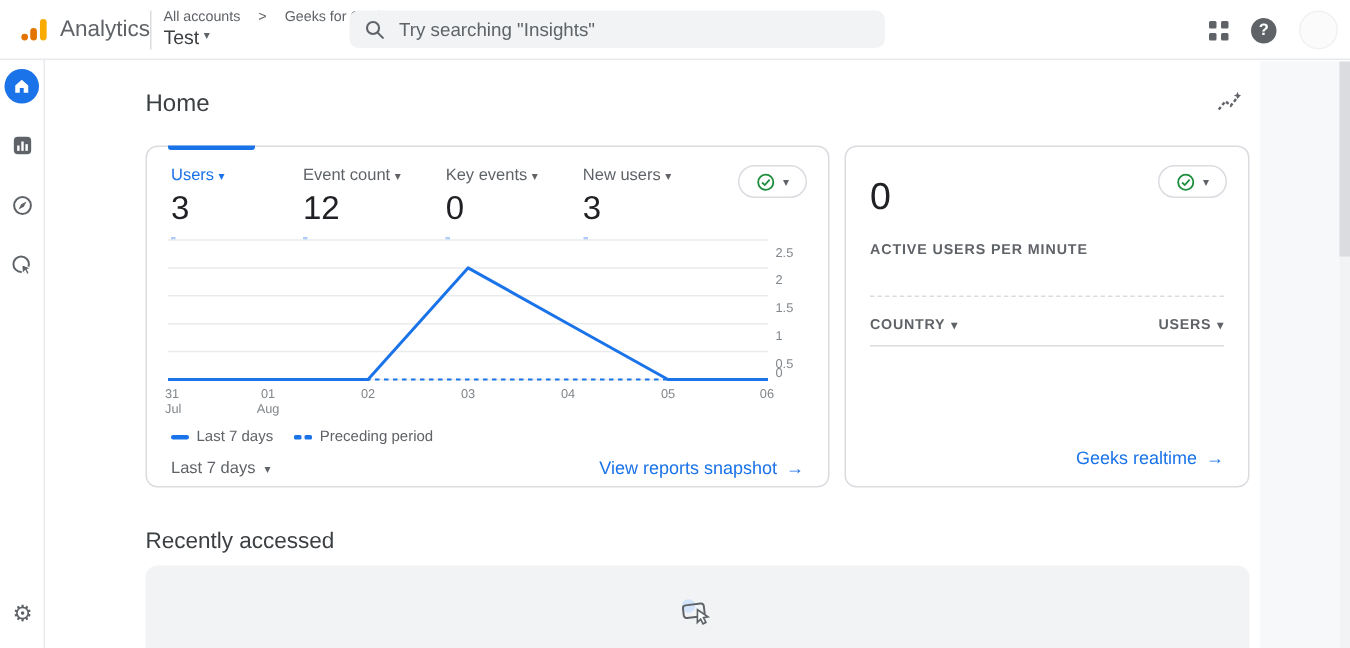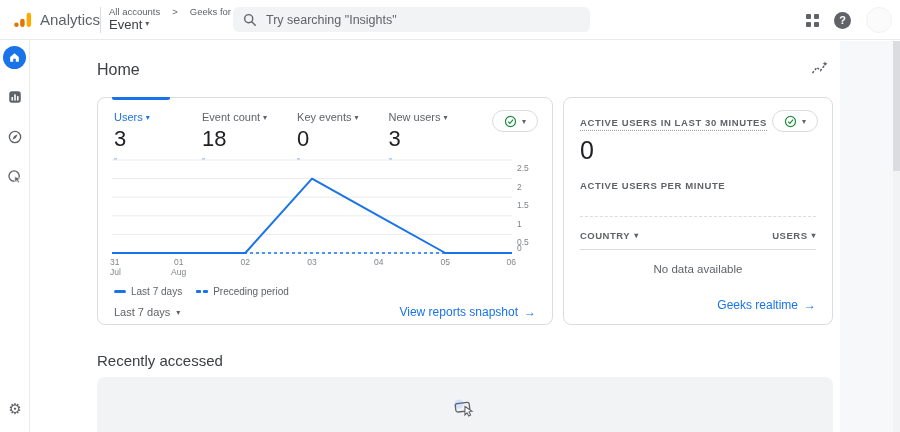--- a/index.html
+++ b/index.html
@@ -111,21 +111,21 @@
       <span class="logo-name">Analytics</span>
     </div>
     <div class="hdr-divider"></div>
     <div class="crumb-block">
       <div class="crumb-top">
         <span>All accounts</span>
         <span>&gt;</span>
         <span>Geeks for Geeks</span>
       </div>
       <div class="crumb-prop">
-        <span>Event</span>
+        <span>Test</span>
         <span class="caret">▾</span>
       </div>
     </div>
     <div class="search">
       <svg width="14" height="14" viewBox="0 0 16 16">
         <circle cx="6.5" cy="6.5" r="4.6" fill="none" stroke="#5f6368" stroke-width="1.6"></circle>
         <line x1="10" y1="10" x2="14" y2="14" stroke="#5f6368" stroke-width="1.6" stroke-linecap="round"></line>
       </svg>
       <span class="search-ph">Try searching "Insights"</span>
     </div>
@@ -189,21 +189,21 @@
           <span class="caret">▾</span>
         </div>
         <div class="metric-value">3</div>
         <div class="metric-spark"></div>
       </div>
       <div class="metric">
         <div class="metric-label">
           <span>Event count</span>
           <span class="caret">▾</span>
         </div>
-        <div class="metric-value">18</div>
+        <div class="metric-value">12</div>
         <div class="metric-spark"></div>
       </div>
       <div class="metric">
         <div class="metric-label">
           <span>Key events</span>
           <span class="caret">▾</span>
         </div>
         <div class="metric-value">0</div>
         <div class="metric-spark"></div>
       </div>
@@ -272,42 +272,40 @@
       </div>
       <div class="blue-link">
         <span>View reports snapshot</span>
         <span>→</span>
       </div>
     </div>
   </div>
 
   <div class="card card-realtime">
     <div class="rt-inner">
-      <span class="rt-title">ACTIVE USERS IN LAST 30 MINUTES</span>
       <div class="quality-pill">
         <svg width="13" height="13" viewBox="0 0 16 16">
           <circle cx="8" cy="8" r="6.2" fill="none" stroke="#1e8e3e" stroke-width="1.5"></circle>
           <path d="M5 8.2 L7.2 10.3 L11.2 5.8" fill="none" stroke="#1e8e3e" stroke-width="1.5"></path>
         </svg>
         <span class="caret">▾</span>
       </div>
       <div class="rt-value">0</div>
       <div class="rt-sub">ACTIVE USERS PER MINUTE</div>
       <div class="rt-minichart"></div>
       <div class="rt-cols">
         <div class="rt-col">
           <span>COUNTRY</span>
           <span class="caret">▾</span>
         </div>
         <div class="rt-col">
           <span>USERS</span>
           <span class="caret">▾</span>
         </div>
       </div>
-      <div class="rt-empty">No data available</div>
       <div class="blue-link rt-link">
         <span>Geeks realtime</span>
         <span>→</span>
       </div>
     </div>
   </div>
 
   <div class="recent-title">Recently accessed</div>
   <div class="recent-panel">
     <svg width="24" height="20" viewBox="0 0 24 20">

